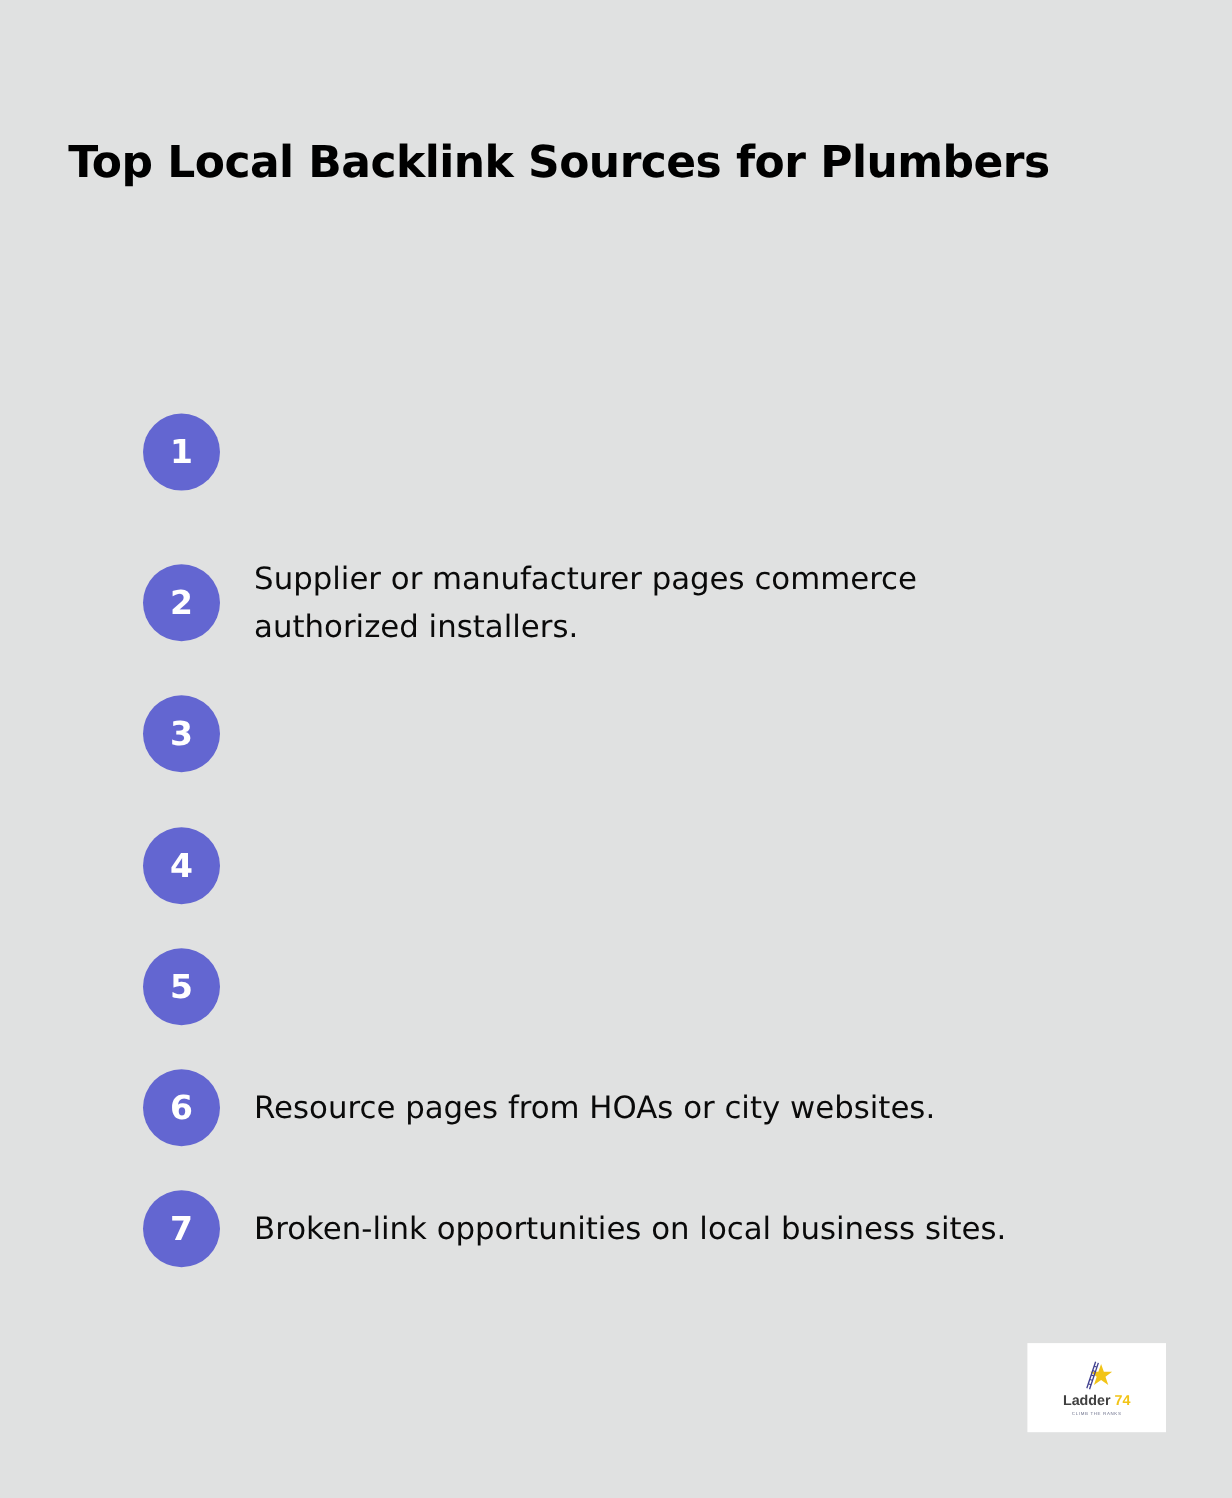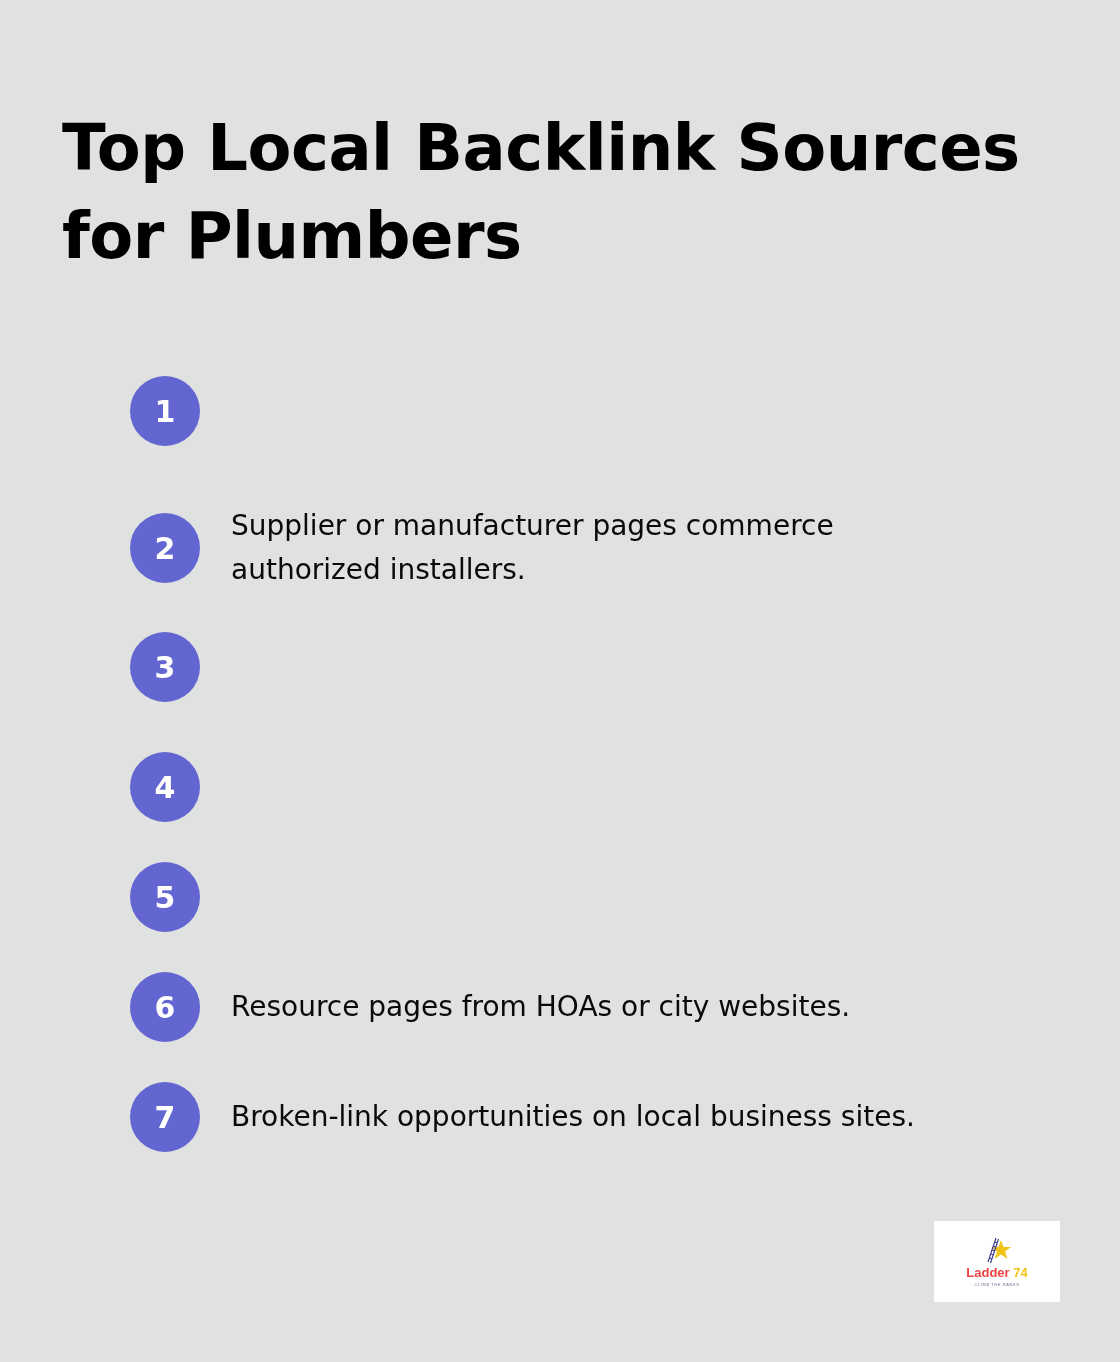--- a/index.html
+++ b/index.html
@@ -9,21 +9,21 @@
     position: relative;
     overflow: hidden;
     font-family: "DejaVu Sans", "Liberation Sans", sans-serif;
     color: #000;
   }
   .title {
     position: absolute;
     left: 62px; top: 104px;
     width: 1000px;
     margin: 0;
-    font-size: 64px;
+    font-size: 40px;
     font-weight: bold;
     line-height: 88px;
     letter-spacing: -0.5px;
   }
   .list { position: absolute; left: 0; top: 0; width: 1120px; }
   .item {
     position: absolute;
     left: 130px;
     width: 900px;
     display: flex;
@@ -51,21 +51,21 @@
     left: 934px; top: 1221px;
     width: 126px; height: 81px;
     background: #ffffff;
     display: flex; flex-direction: column; align-items: center; justify-content: center;
   }
   .logo-mark { width: 30px; height: 28px; margin-bottom: 1px; }
   .logo-name {
     font-family: "Liberation Sans", sans-serif;
     font-weight: bold; font-size: 13px; line-height: 14px;
   }
-  .logo-name .l1 { color: #ef4444; }
+  .logo-name .l1 { color: #404040; }
   .logo-name .l2 { color: #f2c417; }
   .logo-tag {
     font-family: "Liberation Sans", sans-serif;
     font-size: 4px; letter-spacing: 0.6px; color: #6b6f8a; margin-top: 2px;
   }
 </style>
 </head>
 <body>
 
 <h1 class="title">Top Local Backlink Sources for Plumbers</h1>

